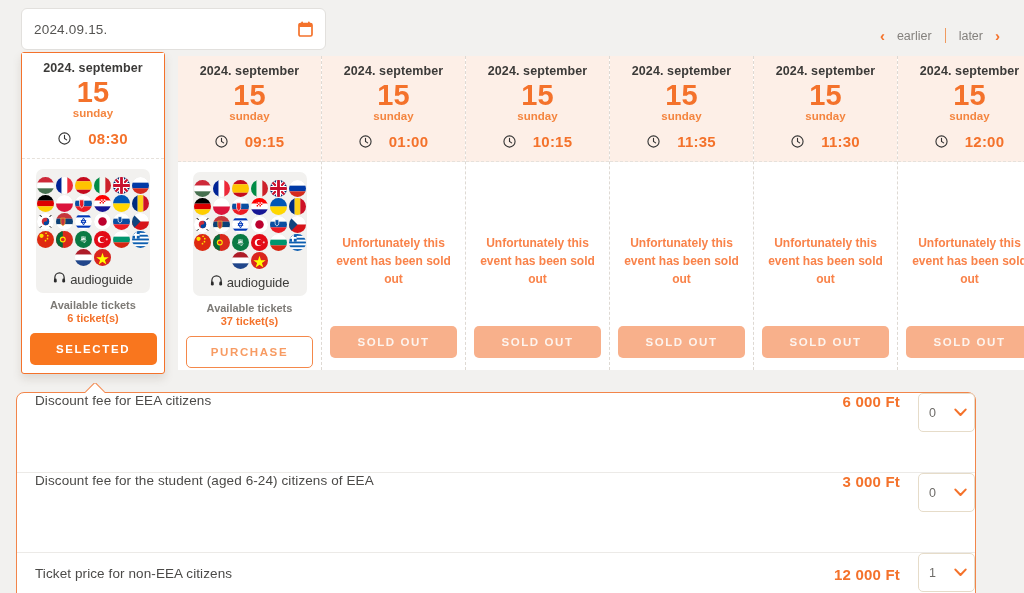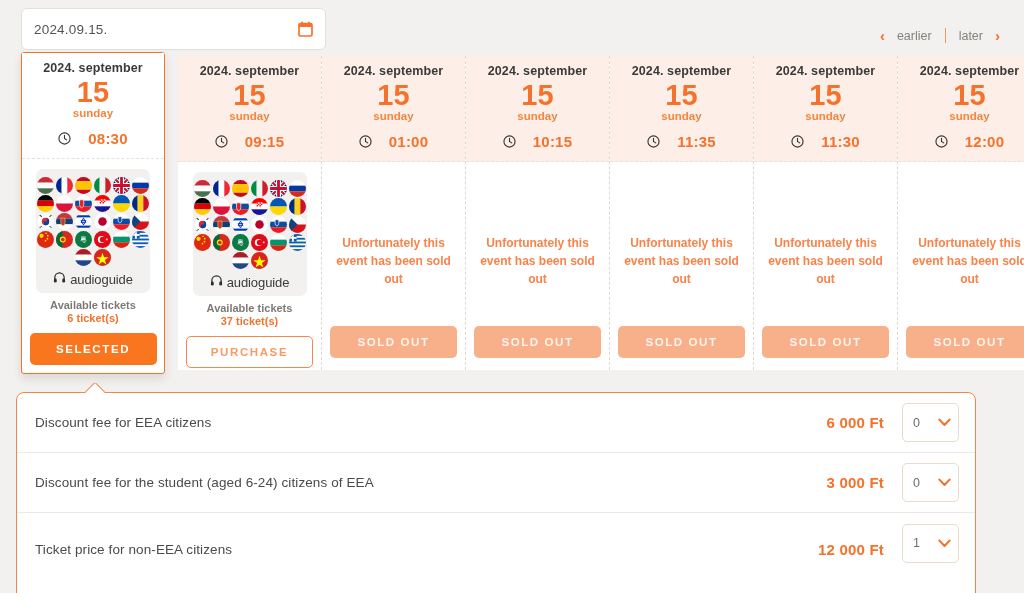--- a/index.html
+++ b/index.html
@@ -136,23 +136,23 @@
   }
   .notch:before {
     content: ""; position: absolute; left: 0; top: 2px;
     width: 15px; height: 15px; background: #ffffff;
     border-left: 1px solid #f2854a; border-top: 1px solid #f2854a;
     transform: rotate(45deg); transform-origin: center;
     margin-left: 2px;
   }
   .prow {
     position: relative;
-    height: 60px;
-    display: flex; align-items: center;
-    padding: 0 16px 0 18px;
+    height: 80px;
+    display: flex; 
+    padding: 0 0 0 18px;
     border-bottom: 1px solid #eceae7;
   }
   .prow:last-child { border-bottom: none; }
   .prow.hl { background: transparent; }
   .prow .label {
     font-size: 13.5px; color: #4b4a48; letter-spacing: .1px;
   }
   .prow.hl .label { background: #fcf7c8; color: #4b4a48; box-shadow: 0 0 0 1px #fcf7c8; }
   .prow .price {
     margin-left: auto;

